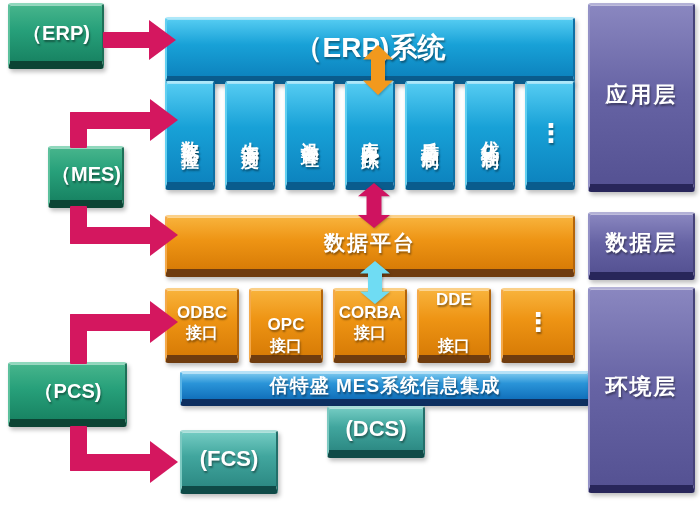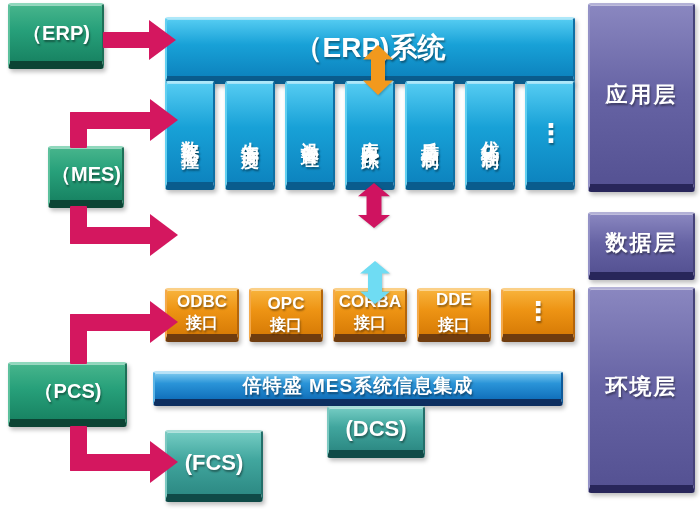--- a/index.html
+++ b/index.html
@@ -118,22 +118,23 @@
       <span class="vtext">质量控制</span>
       </div>
     <div class="box module cyan" style="position:relative;">
       <span class="vtext">优化控制</span>
       </div>
     <div class="box module cyan" style="position:relative;">
       <span class="vtext ellipsis">⋮</span>
       </div>
   </div>
 
-
-  <div class="row" style="left:165px;top:288px;width:410px;height:54px;">
+  <div class="box orange" style="left:165px;top:215px;width:410px;height:62px;font-size:21px;letter-spacing:2px;">数据平台</div>
+
+  <div class="row" style="left:165px;top:288px;width:410px;height:75px;">
     <div class="box iface orange" style="position:relative;">
       <span>ODBC</span>
       <span class="sub">接口</span>
       </div>
     <div class="box iface orange" style="position:relative;justify-content:flex-end;">
       <span>OPC</span>
       <span class="sub">接口</span>
       </div>
     <div class="box iface orange" style="position:relative;">
       <span>CORBA</span>
@@ -141,23 +142,23 @@
       </div>
     <div class="box iface orange" style="position:relative;justify-content:space-between;">
       <span>DDE</span>
       <span class="sub">接口</span>
       </div>
     <div class="box iface orange" style="position:relative;">
       <span class="ellipsis">⋮</span>
       </div>
   </div>
 
-  <div class="box bluebar" style="left:153px;top:371px;width:410px;height:35px;">倍特盛 MES系统信息集成</div>
-
-  <div class="box teal" style="left:165px;top:430px;width:98px;height:72px;">(FCS)</div>
+  <div class="box bluebar" style="left:180px;top:371px;width:410px;height:35px;">倍特盛 MES系统信息集成</div>
+
+  <div class="box teal" style="left:180px;top:430px;width:98px;height:64px;">(FCS)</div>
   <div class="box teal" style="left:327px;top:406px;width:98px;height:52px;">(DCS)</div>
 
   <div class="box purple" style="left:588px;top:3px;width:107px;height:189px;">应用层</div>
   <div class="box purple" style="left:588px;top:212px;width:107px;height:68px;">数据层</div>
   <div class="box purple" style="left:588px;top:287px;width:107px;height:206px;">环境层</div>
 
   <div class="parrow" id="arr-erp">
     <div class="h"></div>
     <div class="head"></div>
   </div>

